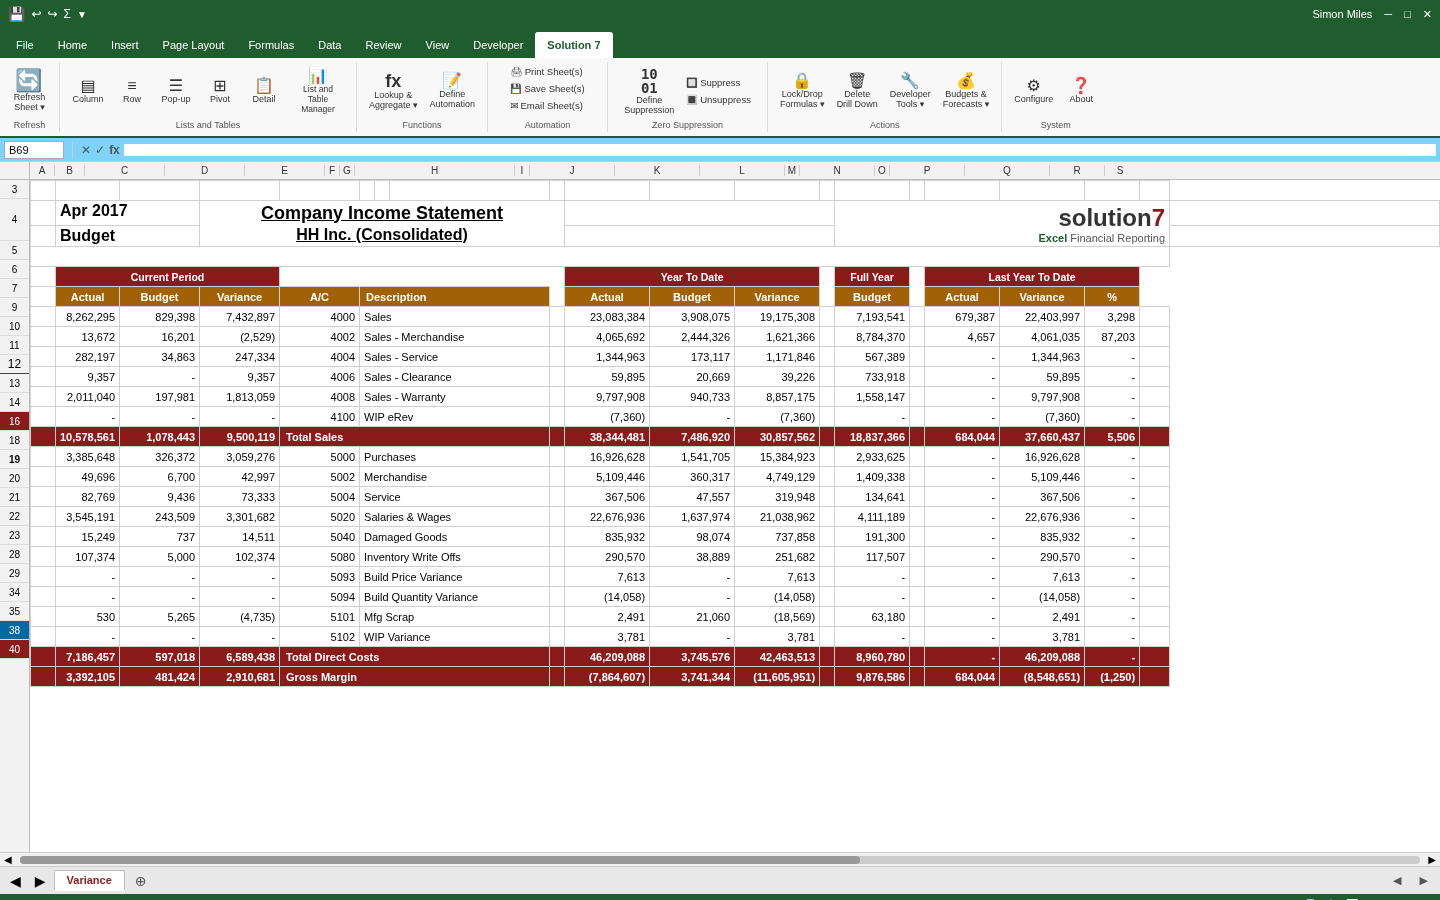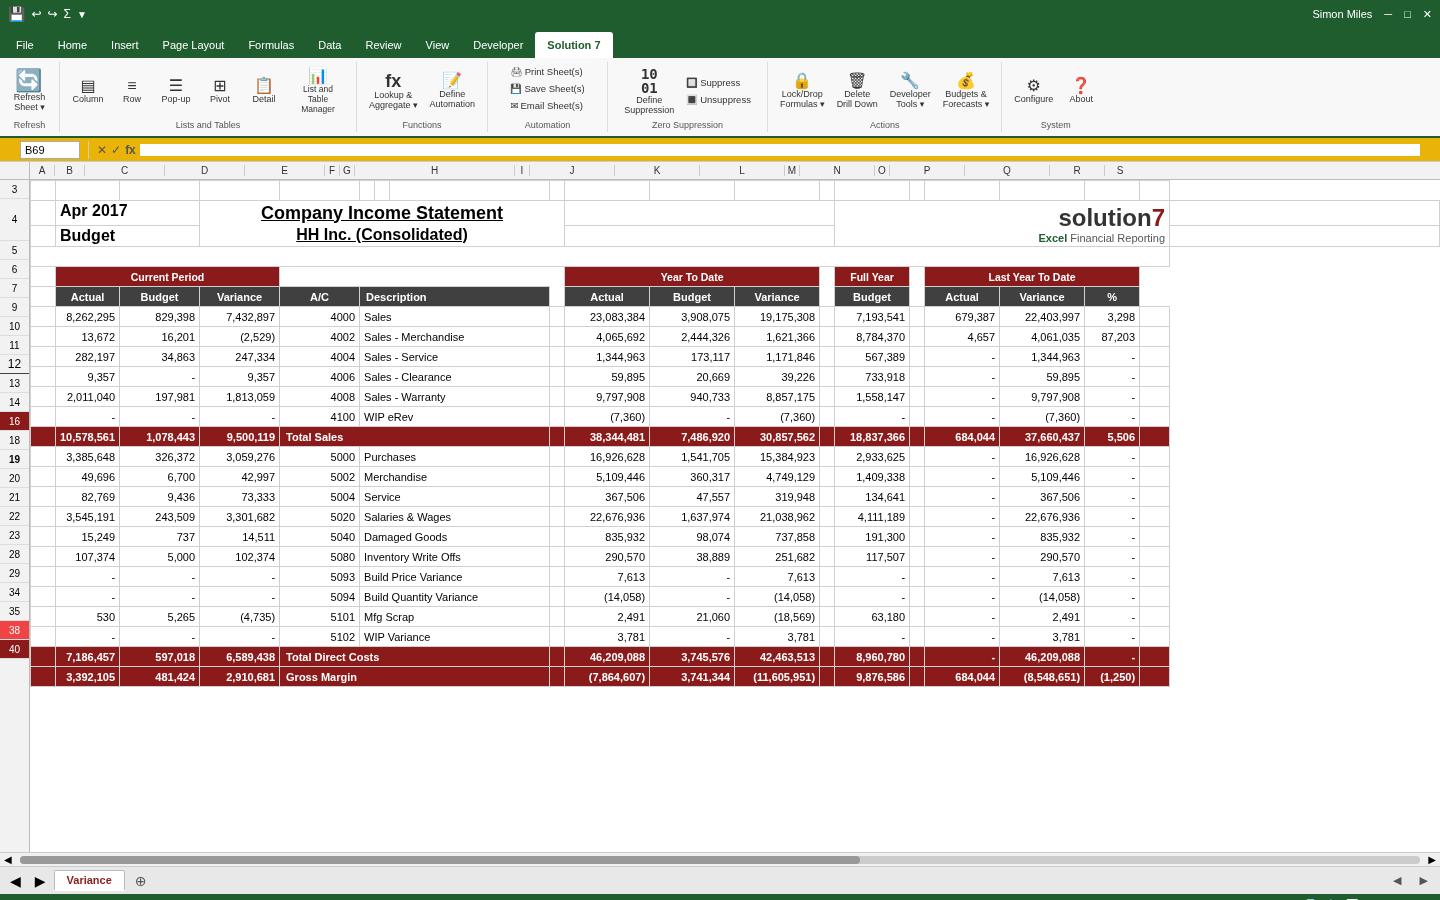--- a/index.html
+++ b/index.html
@@ -91,22 +91,22 @@
       font-size: 9.5px;
       color: #333;
     }
 
     
     #formula-bar {
       display: flex;
       align-items: center;
       height: 24px;
       border-bottom: 1px solid #ccc;
-      background: #eab308;
-      padding: 0 20px;
+      background: #7dd3fc;
+      padding: 0 4px;
       gap: 4px;
     }
     #cell-ref {
       width: 60px;
       border: 1px solid #aaa;
       height: 18px;
       padding: 0 4px;
       font-size: 11px;
     }
     #formula-divider { width: 1px; background: #ccc; height: 18px; margin: 0 4px; }
@@ -123,21 +123,21 @@
       border: 1px solid #d0d0d0;
       height: 20px;
       padding: 1px 4px;
       white-space: nowrap;
     }
     .num { text-align: right; }
     .center { text-align: center; }
 
     
     .header-dark {
-      background: #404040;
+      background: #a16207;
       color: white;
       font-weight: bold;
       text-align: center;
     }
 
     
     #status-bar {
       background: #1f5c2e;
       color: white;
       height: 20px;
@@ -396,21 +396,21 @@
     <div style="height:19px;border-bottom:1px solid #ddd;display:flex;align-items:center;justify-content:center;font-size:10px;">18</div>
     <div style="height:19px;border-bottom:1px solid #ddd;display:flex;align-items:center;justify-content:center;font-size:10px;font-weight:bold;">19</div>
     <div style="height:19px;border-bottom:1px solid #ddd;display:flex;align-items:center;justify-content:center;font-size:10px;">20</div>
     <div style="height:19px;border-bottom:1px solid #ddd;display:flex;align-items:center;justify-content:center;font-size:10px;">21</div>
     <div style="height:19px;border-bottom:1px solid #ddd;display:flex;align-items:center;justify-content:center;font-size:10px;">22</div>
     <div style="height:19px;border-bottom:1px solid #ddd;display:flex;align-items:center;justify-content:center;font-size:10px;">23</div>
     <div style="height:19px;border-bottom:1px solid #ddd;display:flex;align-items:center;justify-content:center;font-size:10px;">28</div>
     <div style="height:19px;border-bottom:1px solid #ddd;display:flex;align-items:center;justify-content:center;font-size:10px;">29</div>
     <div style="height:19px;border-bottom:1px solid #ddd;display:flex;align-items:center;justify-content:center;font-size:10px;">34</div>
     <div style="height:19px;border-bottom:1px solid #ddd;display:flex;align-items:center;justify-content:center;font-size:10px;">35</div>
-    <div style="height:19px;border-bottom:1px solid #ddd;display:flex;align-items:center;justify-content:center;font-size:10px;background:#ef4444;color:white;">38</div>
+    <div style="height:19px;border-bottom:1px solid #ddd;display:flex;align-items:center;justify-content:center;font-size:10px;background:#0369a1;color:white;">38</div>
     <div style="height:19px;border-bottom:1px solid #ddd;display:flex;align-items:center;justify-content:center;font-size:10px;background:#8b1a1a;color:white;">40</div>
   </div>
 
   <div style="flex:1;overflow:auto;">
     <table id="excel-table">
       <colgroup>
         <col style="width:25px">
         <col style="width:30px">
         <col style="width:80px">
         <col style="width:80px">

